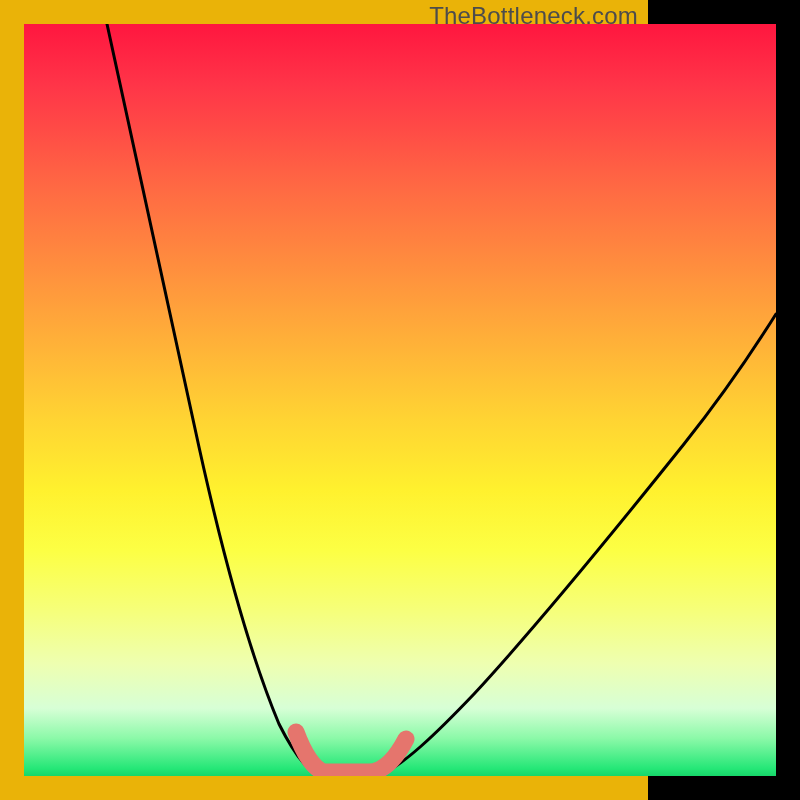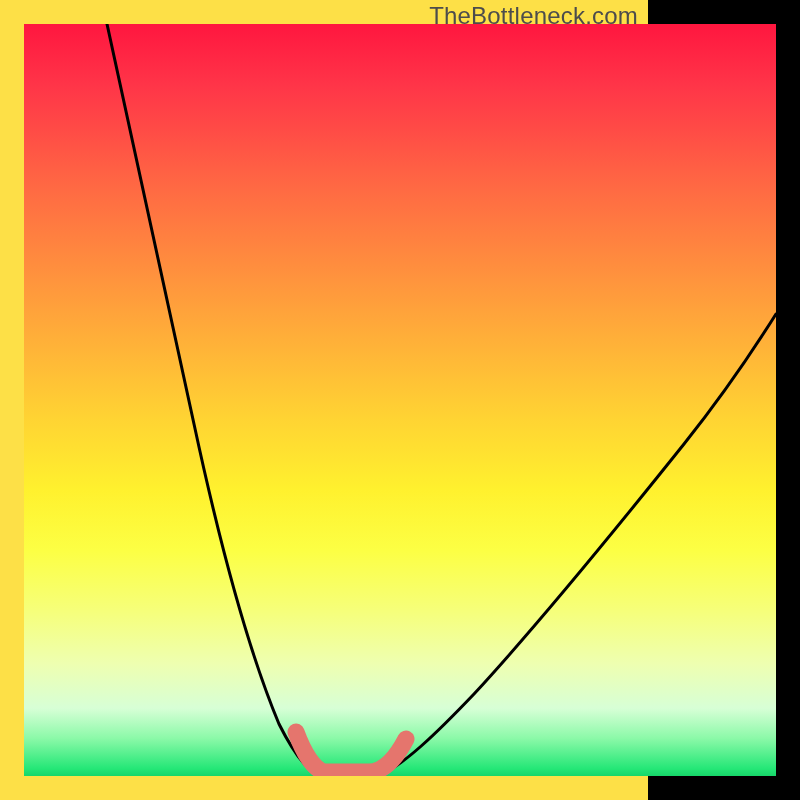--- a/index.html
+++ b/index.html
@@ -11,21 +11,21 @@
     overflow: hidden;
     position: relative;
     font-family: Arial, Helvetica, sans-serif;
   }
   .frame {
     position: absolute;
     top: 0;
     left: 0;
     width: 648px;
     height: 800px;
-    background: #fde047;
+    background: #eab308;
   }
   .plot {
     position: absolute;
     top: 24px;
     left: 24px;
     width: 752px;
     height: 752px;
     background: linear-gradient(to bottom,
       #ff163f 0%,
       #ff3448 8%,

